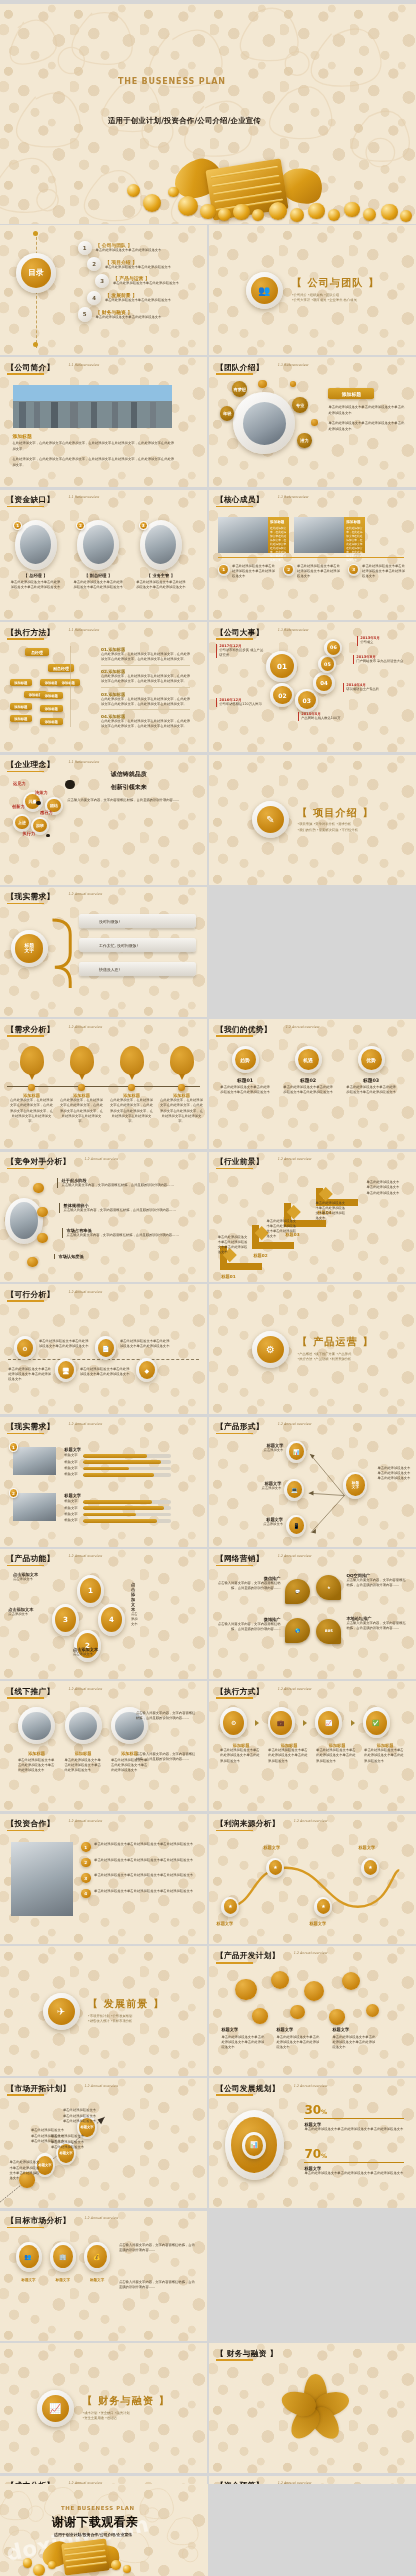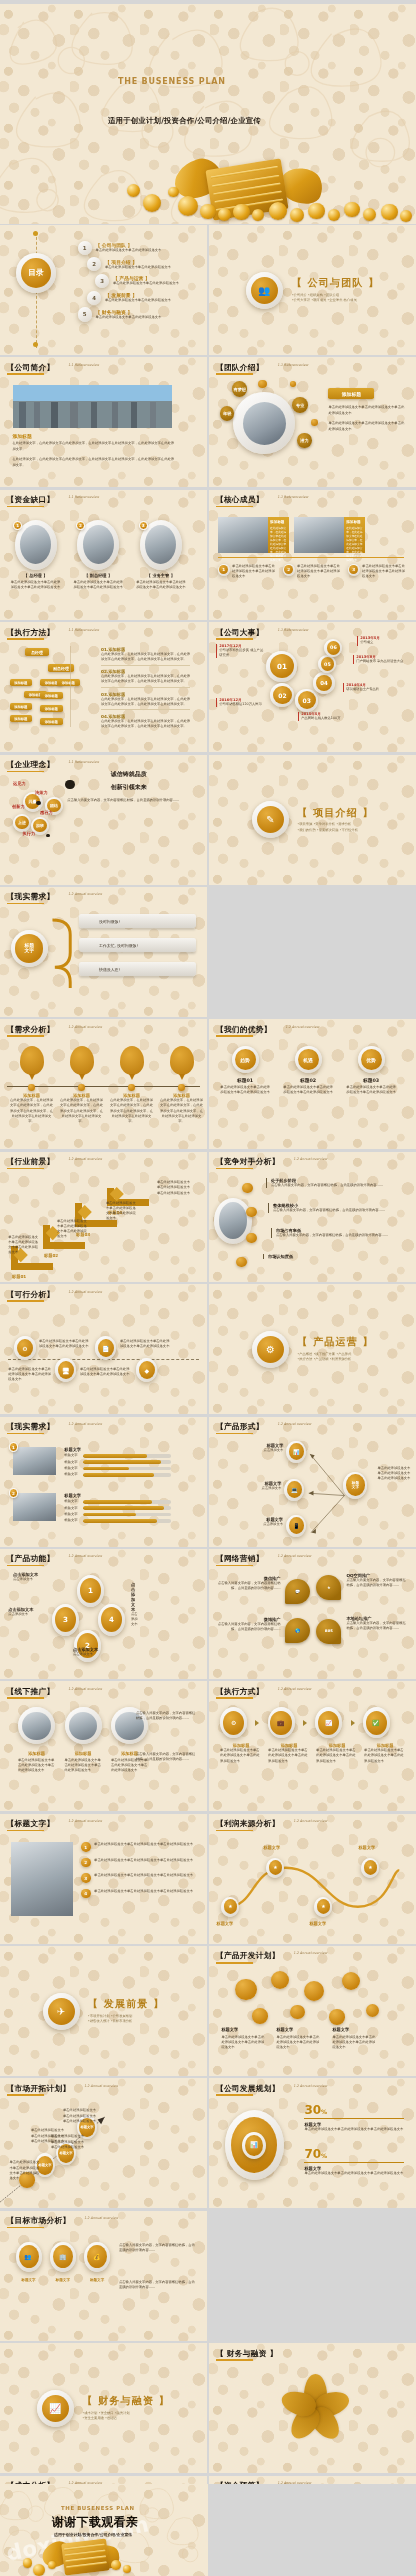--- a/index.html
+++ b/index.html
@@ -647,20 +647,50 @@
           <div class="lbl-t" style="margin-top:3.6px;font-size:4.8px">标题03</div>
           <div class="lbl" style="margin-top:2.4px">单击此处添加段落文本单击此处添加段落文本单击此处添加段落文本</div>
         </div>
       </div>
     </div>
   </div>
 
   <div class="row">
     <div class="slide h paper">
       <div class="s-title">
+          <b>【竞争对手分析】</b>
+          <span>1.2 Annual overview</span>
+        </div>
+      <div class="s-rule"></div>
+      <div class="ring" style="position:absolute;left:4.8px;top:46px;width:38px;height:46px">
+        <div class="ph person" style="width:28.6px;height:37px;border-radius:50%"></div>
+      </div>
+      <div class="disc" style="position:absolute;left:33px;top:31px;width:10.7px;height:10.7px"></div>
+      <div class="disc" style="position:absolute;left:37px;top:55px;width:10.7px;height:10.7px"></div>
+      <div class="disc" style="position:absolute;left:37px;top:81px;width:10.7px;height:10.7px"></div>
+      <div class="disc" style="position:absolute;left:27px;top:105px;width:10.7px;height:10.7px"></div>
+      <div style="position:absolute;left:57px;top:26px;width:131px;border-left:0.9px solid #6a5939;padding-left:3.6px">
+        <div class="lbl-t">处于起步阶段</div>
+        <div class="lbl">点击输入简要文字内容，文字内容需概括精炼，言简意赅的说明分项内容……</div>
+      </div>
+      <div style="position:absolute;left:59px;top:51px;width:131px;border-left:0.9px solid #6a5939;padding-left:3.6px">
+        <div class="lbl-t">整体规模较小</div>
+        <div class="lbl">点击输入简要文字内容，文字内容需概括精炼，言简意赅的说明分项内容……</div>
+      </div>
+      <div style="position:absolute;left:62px;top:76px;width:131px;border-left:0.9px solid #6a5939;padding-left:3.6px">
+        <div class="lbl-t">市场占有率低</div>
+        <div class="lbl">点击输入简要文字内容，文字内容需概括精炼，言简意赅的说明分项内容……</div>
+      </div>
+      <div style="position:absolute;left:54px;top:102px;width:131px;border-left:0.9px solid #6a5939;padding-left:3.6px">
+        <div class="lbl-t">市场认知度低</div>
+      </div>
+    </div>
+
+    <div class="slide h paper">
+      <div class="s-title">
           <b>【行业前景】</b>
           <span>1.2 Annual overview</span>
         </div>
       <div class="s-rule"></div>
       <div style="position:absolute;left:10.7px;bottom:12px;width:42px;height:7.1px;background:#c1860f"></div>
       <div style="position:absolute;left:10.7px;bottom:12px;width:7.1px;height:24px;background:#c1860f"></div>
       <div style="position:absolute;left:43px;bottom:33px;width:42px;height:7.1px;background:#c1860f"></div>
       <div style="position:absolute;left:43px;bottom:33px;width:7.1px;height:24px;background:#c1860f"></div>
       <div style="position:absolute;left:75px;bottom:55px;width:42px;height:7.1px;background:#c1860f"></div>
       <div style="position:absolute;left:75px;bottom:55px;width:7.1px;height:24px;background:#c1860f"></div>
@@ -672,50 +702,20 @@
       <div style="position:absolute;left:112px;bottom:83px;width:9.5px;height:9.5px;background:#d9a22a;transform:rotate(45deg)"></div>
       <div class="lbl-g" style="position:absolute;left:12px;bottom:2.4px;font-size:4.2px">标题01</div>
       <div class="lbl-g" style="position:absolute;left:44px;bottom:24px;font-size:4.2px">标题02</div>
       <div class="lbl-g" style="position:absolute;left:76px;bottom:45px;font-size:4.2px">标题03</div>
       <div class="lbl-g" style="position:absolute;left:108px;bottom:67px;font-size:4.2px">标题04</div>
       <div class="lbl" style="position:absolute;left:8.3px;top:83px;width:31px">单击此处添加段落文本单击此处添加段落文本单击此处添加段落文本</div>
       <div class="lbl" style="position:absolute;left:57px;top:67px;width:31px">单击此处添加段落文本单击此处添加段落文本单击此处添加段落文本</div>
       <div class="lbl" style="position:absolute;left:106px;top:49px;width:31px">单击此处添加段落文本单击此处添加段落文本单击此处添加段落文本</div>
       <div class="lbl" style="position:absolute;left:157px;top:28.6px;width:35px">单击此处添加段落文本单击此处添加段落文本单击此处添加段落文本</div>
     </div>
-
-    <div class="slide h paper">
-      <div class="s-title">
-          <b>【竞争对手分析】</b>
-          <span>1.2 Annual overview</span>
-        </div>
-      <div class="s-rule"></div>
-      <div class="ring" style="position:absolute;left:4.8px;top:46px;width:38px;height:46px">
-        <div class="ph person" style="width:28.6px;height:37px;border-radius:50%"></div>
-      </div>
-      <div class="disc" style="position:absolute;left:33px;top:31px;width:10.7px;height:10.7px"></div>
-      <div class="disc" style="position:absolute;left:37px;top:55px;width:10.7px;height:10.7px"></div>
-      <div class="disc" style="position:absolute;left:37px;top:81px;width:10.7px;height:10.7px"></div>
-      <div class="disc" style="position:absolute;left:27px;top:105px;width:10.7px;height:10.7px"></div>
-      <div style="position:absolute;left:57px;top:26px;width:131px;border-left:0.9px solid #6a5939;padding-left:3.6px">
-        <div class="lbl-t">处于起步阶段</div>
-        <div class="lbl">点击输入简要文字内容，文字内容需概括精炼，言简意赅的说明分项内容……</div>
-      </div>
-      <div style="position:absolute;left:59px;top:51px;width:131px;border-left:0.9px solid #6a5939;padding-left:3.6px">
-        <div class="lbl-t">整体规模较小</div>
-        <div class="lbl">点击输入简要文字内容，文字内容需概括精炼，言简意赅的说明分项内容……</div>
-      </div>
-      <div style="position:absolute;left:62px;top:76px;width:131px;border-left:0.9px solid #6a5939;padding-left:3.6px">
-        <div class="lbl-t">市场占有率低</div>
-        <div class="lbl">点击输入简要文字内容，文字内容需概括精炼，言简意赅的说明分项内容……</div>
-      </div>
-      <div style="position:absolute;left:54px;top:102px;width:131px;border-left:0.9px solid #6a5939;padding-left:3.6px">
-        <div class="lbl-t">市场认知度低</div>
-      </div>
-    </div>
   </div>
 
   <div class="row">
     <div class="slide h paper">
       <div class="s-title">
           <b>【可行分析】</b>
           <span>1.2 Annual overview</span>
         </div>
       <div class="s-rule"></div>
       <div style="position:absolute;left:8.3px;top:75px;right:8.3px;border-top:0.6px dashed #8b7c5e"></div>
@@ -1017,21 +1017,21 @@
             <div class="lbl-g" style="text-align:center">添加标题</div>
             <div class="lbl">单击此处添加段落文本单击此处添加段落文本单击此处添加段落文本</div>
           </div>
       </div>
     </div>
   </div>
 
   <div class="row">
     <div class="slide h paper">
       <div class="s-title">
-          <b>【标题文字】</b>
+          <b>【投资合作】</b>
           <span>1.2 Annual overview</span>
         </div>
       <div class="s-rule"></div>
       <div class="ph person" style="position:absolute;left:10.7px;top:28.6px;width:62px;height:74px"></div>
       <div style="position:absolute;left:81px;top:28.6px;width:113px">
         <div style="display:flex;gap:3.6px;margin-bottom:6px">
           <div class="disc" style="width:9.5px;height:9.5px;flex:0 0 9.5px;font-size:4.2px">1</div>
           <div class="lbl">单击此处添加段落文本单击此处添加段落文本单击此处添加段落文本</div>
         </div>
         <div style="display:flex;gap:3.6px;margin-bottom:6px">

